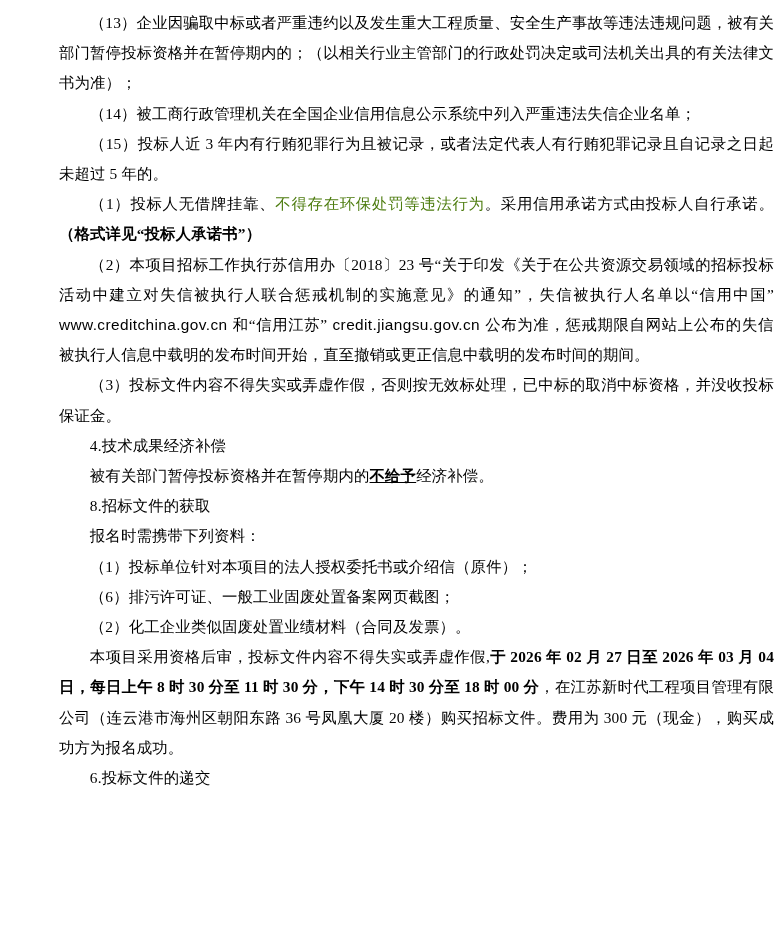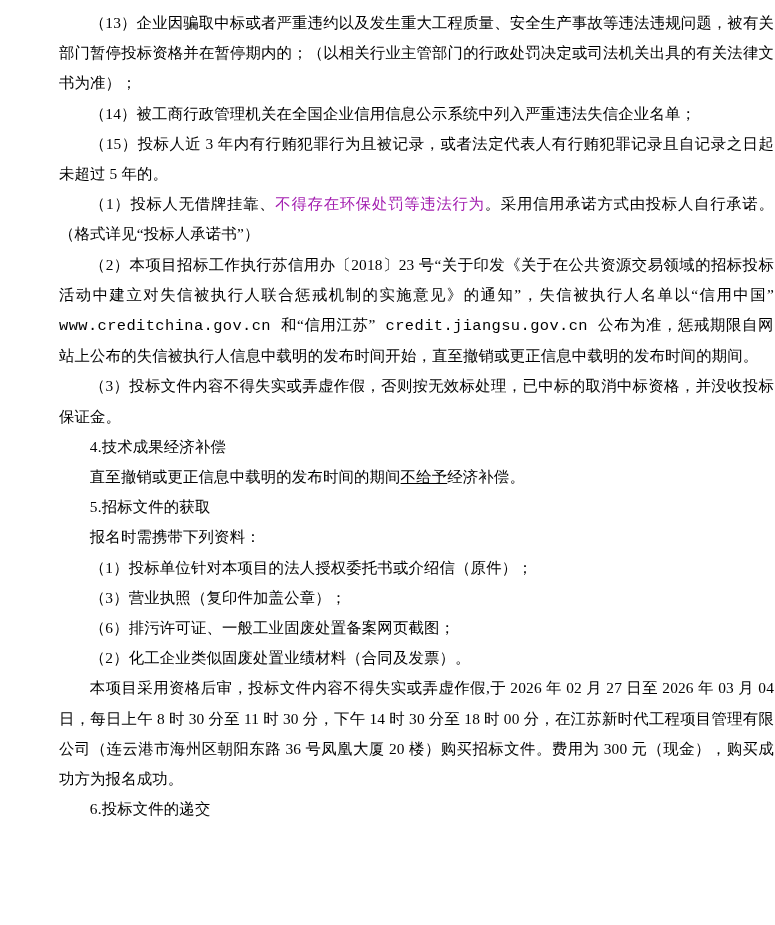--- a/index.html
+++ b/index.html
@@ -27,34 +27,34 @@
     font-size: 15.4px;
     line-height: 30.2px;
     text-align: justify;
     text-justify: inter-ideograph;
     letter-spacing: 0.15px;
   }
   .indent {
     text-indent: 2em;
   }
   .bold {
-    font-weight: normal;
+    font-weight: bold;
   }
   .heading {
     font-weight: normal;
     text-indent: 2em;
   }
   .red {
-    color: #a21caf;
+    color: #4d7c0f;
   }
   .underline {
     text-decoration: underline;
   }
   .mono {
-    font-family: Liberation Mono, monospace;
+    font-family: Liberation Sans, sans-serif;
     letter-spacing: 0.4px;
   }
   .nowrap { white-space: nowrap; }
 </style>
 </head>
 <body>
 
 <div class="page">
 
   <p class="indent">（13）企业因骗取中标或者严重违约以及发生重大工程质量、安全生产事故等违法违规问题，被有关部门暂停投标资格并在暂停期内的；（以相关行业主管部门的行政处罚决定或司法机关出具的有关法律文书为准）；</p>
@@ -70,29 +70,28 @@
 
   <p class="indent">
     <span>（2）本项目招标工作执行苏信用办〔2018〕23 号“关于印发《关于在公共资源交易领域的招标投标活动中建立对失信被执行人联合惩戒机制的实施意见》的通知”，失信被执行人名单以“信用中国”</span><span class="mono nowrap"> www.creditchina.gov.cn </span><span>和“信用江苏”</span><span class="mono nowrap"> credit.jiangsu.gov.cn </span><span>公布为准，惩戒期限自网站上公布的失信被执行人信息中载明的发布时间开始，直至撤销或更正信息中载明的发布时间的期间。</span>
   </p>
 
   <p class="indent">（3）投标文件内容不得失实或弄虚作假，否则按无效标处理，已中标的取消中标资格，并没收投标保证金。</p>
 
   <p class="heading">4.技术成果经济补偿</p>
 
   <p class="indent">
-    <span>直至撤销或更正信息中载明的发布时间的期间</span><span class="bold underline">不给予</span><span>经济补偿。</span>
+    <span>被有关部门暂停投标资格并在暂停期内的</span><span class="bold underline">不给予</span><span>经济补偿。</span>
   </p>
 
-  <p class="heading">5.招标文件的获取</p>
+  <p class="heading">8.招标文件的获取</p>
 
   <p class="indent">报名时需携带下列资料：</p>
 
   <p class="indent">（1）投标单位针对本项目的法人授权委托书或介绍信（原件）；</p>
-  <p class="indent">（3）营业执照（复印件加盖公章）；</p>
   <p class="indent">（6）排污许可证、一般工业固废处置备案网页截图；</p>
   <p class="indent">（2）化工企业类似固废处置业绩材料（合同及发票）。</p>
 
   <p class="indent">
     <span>本项目采用资格后审，投标文件内容不得失实或弄虚作假,</span><span class="bold">于 2026 年 02 月 27 日至 2026 年 03 月 04 日，每日上午 8 时 30 分至 11 时 30 分，下午 14 时 30 分至 18 时 00 分</span><span>，在江苏新时代工程项目管理有限公司（连云港市海州区朝阳东路 36 号凤凰大厦 20 楼）购买招标文件。费用为 300 元（现金），购买成功方为报名成功。</span>
   </p>
 
   <p class="heading">6.投标文件的递交</p>
 
 </div>

